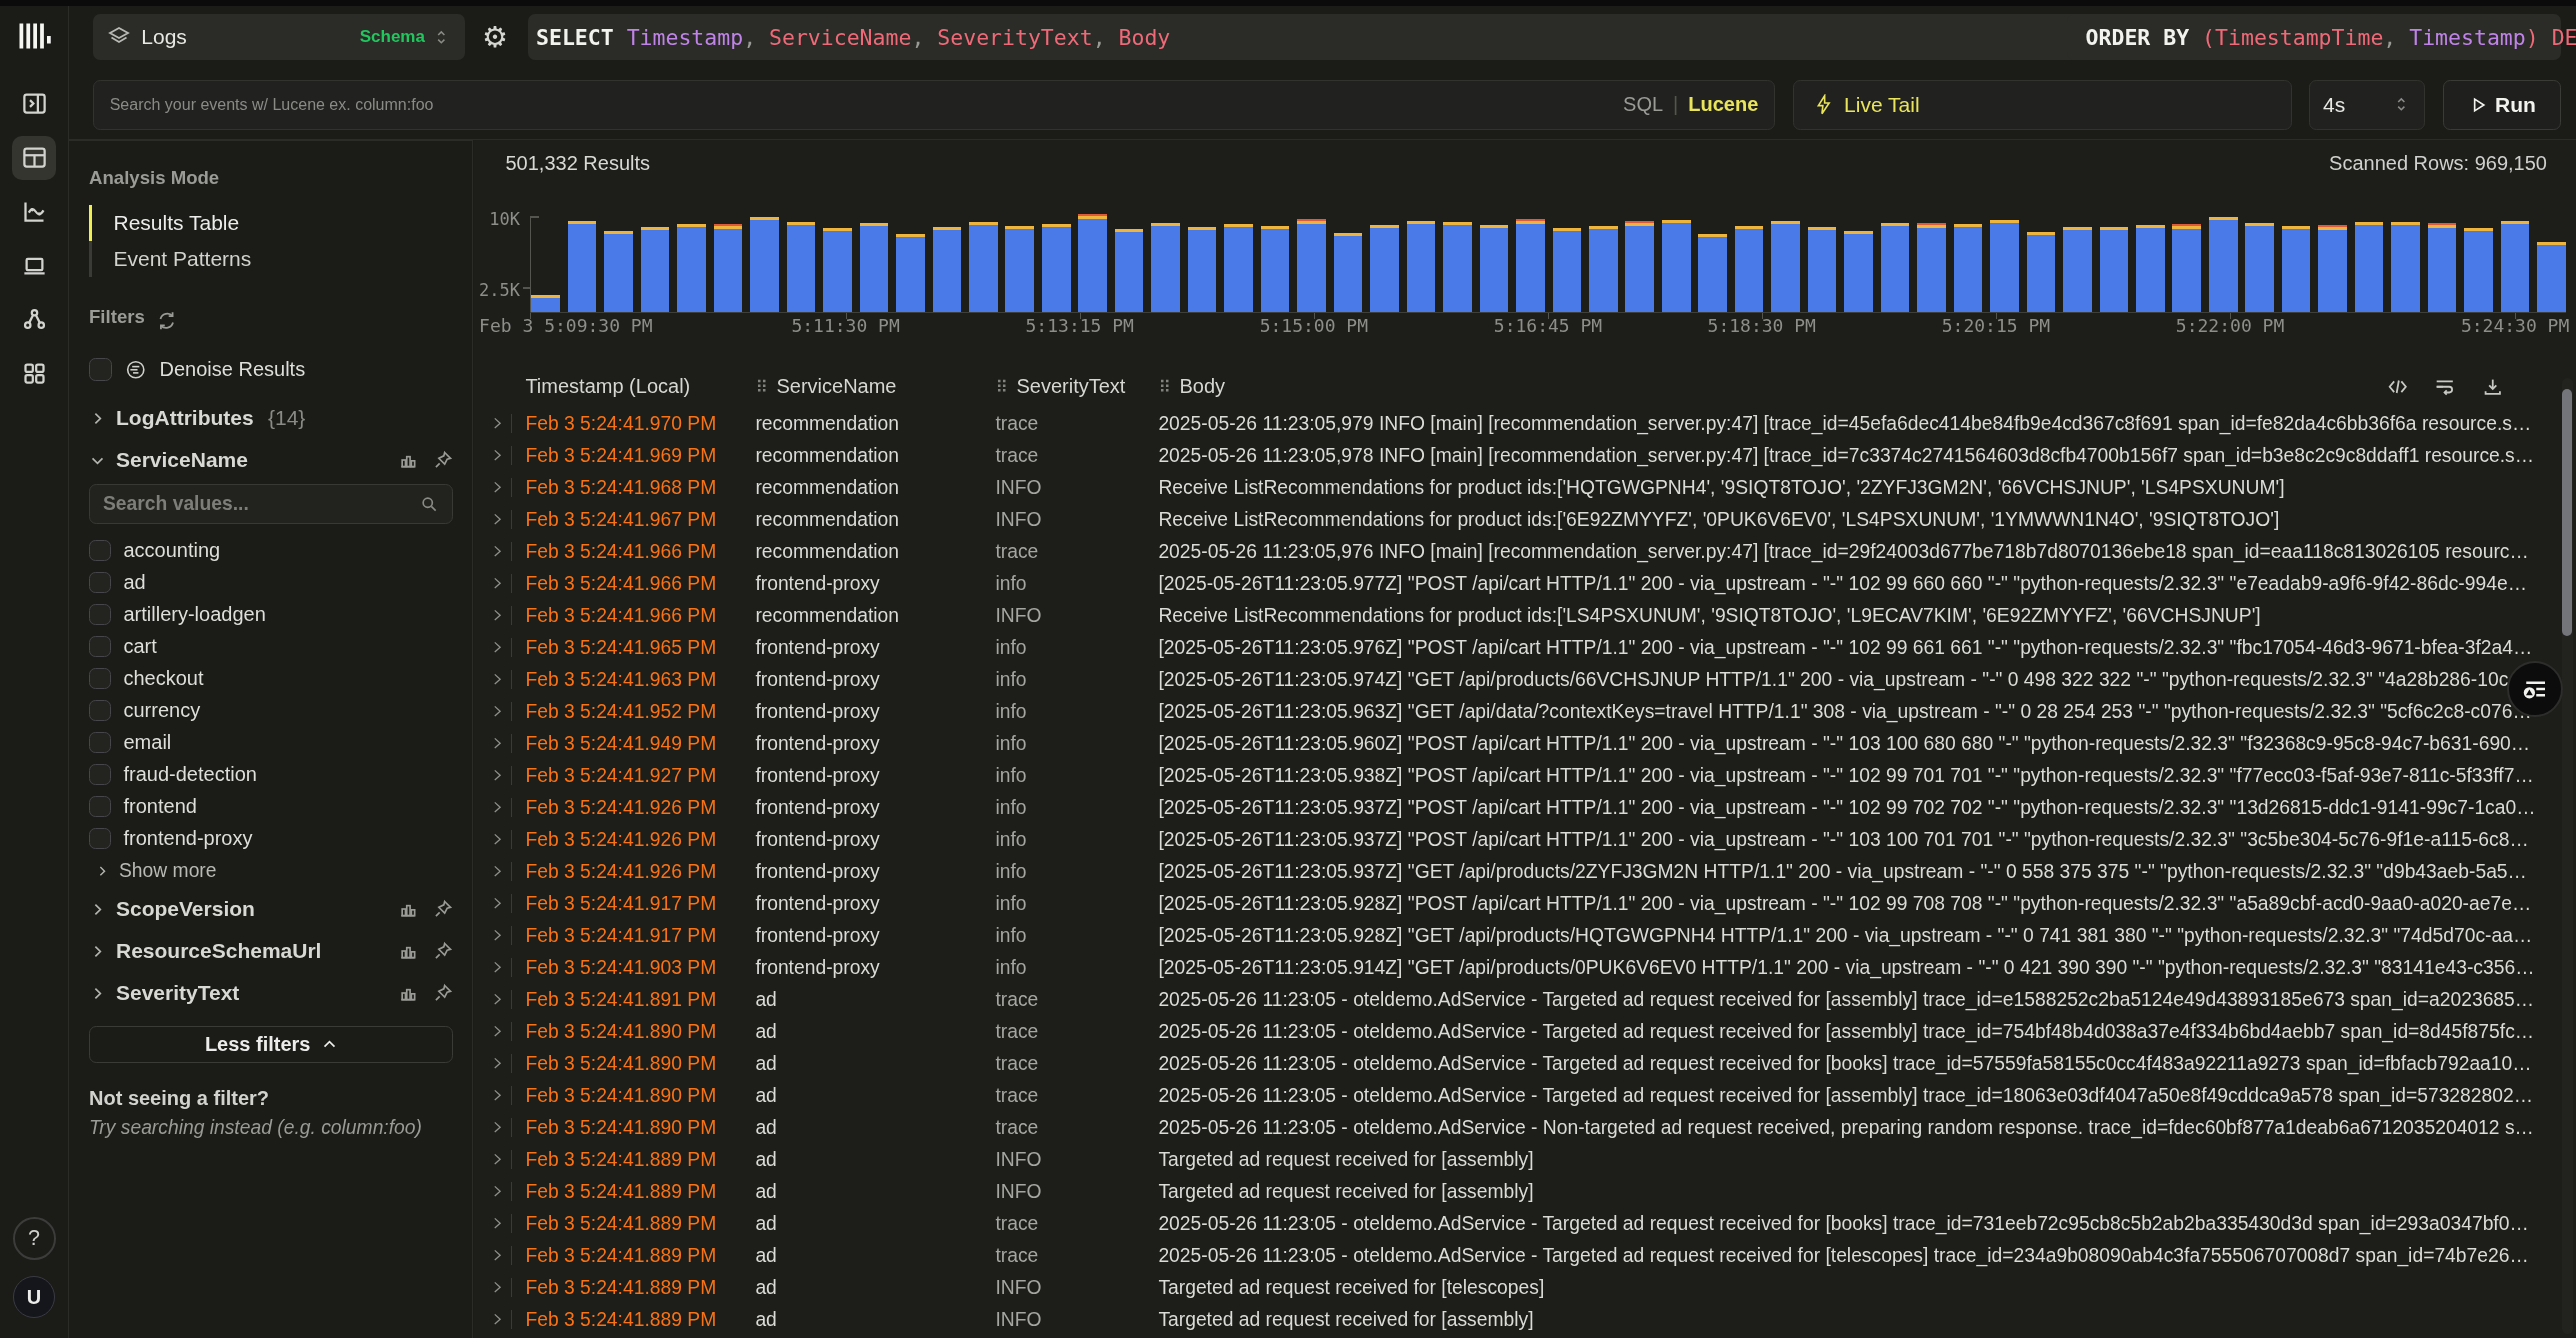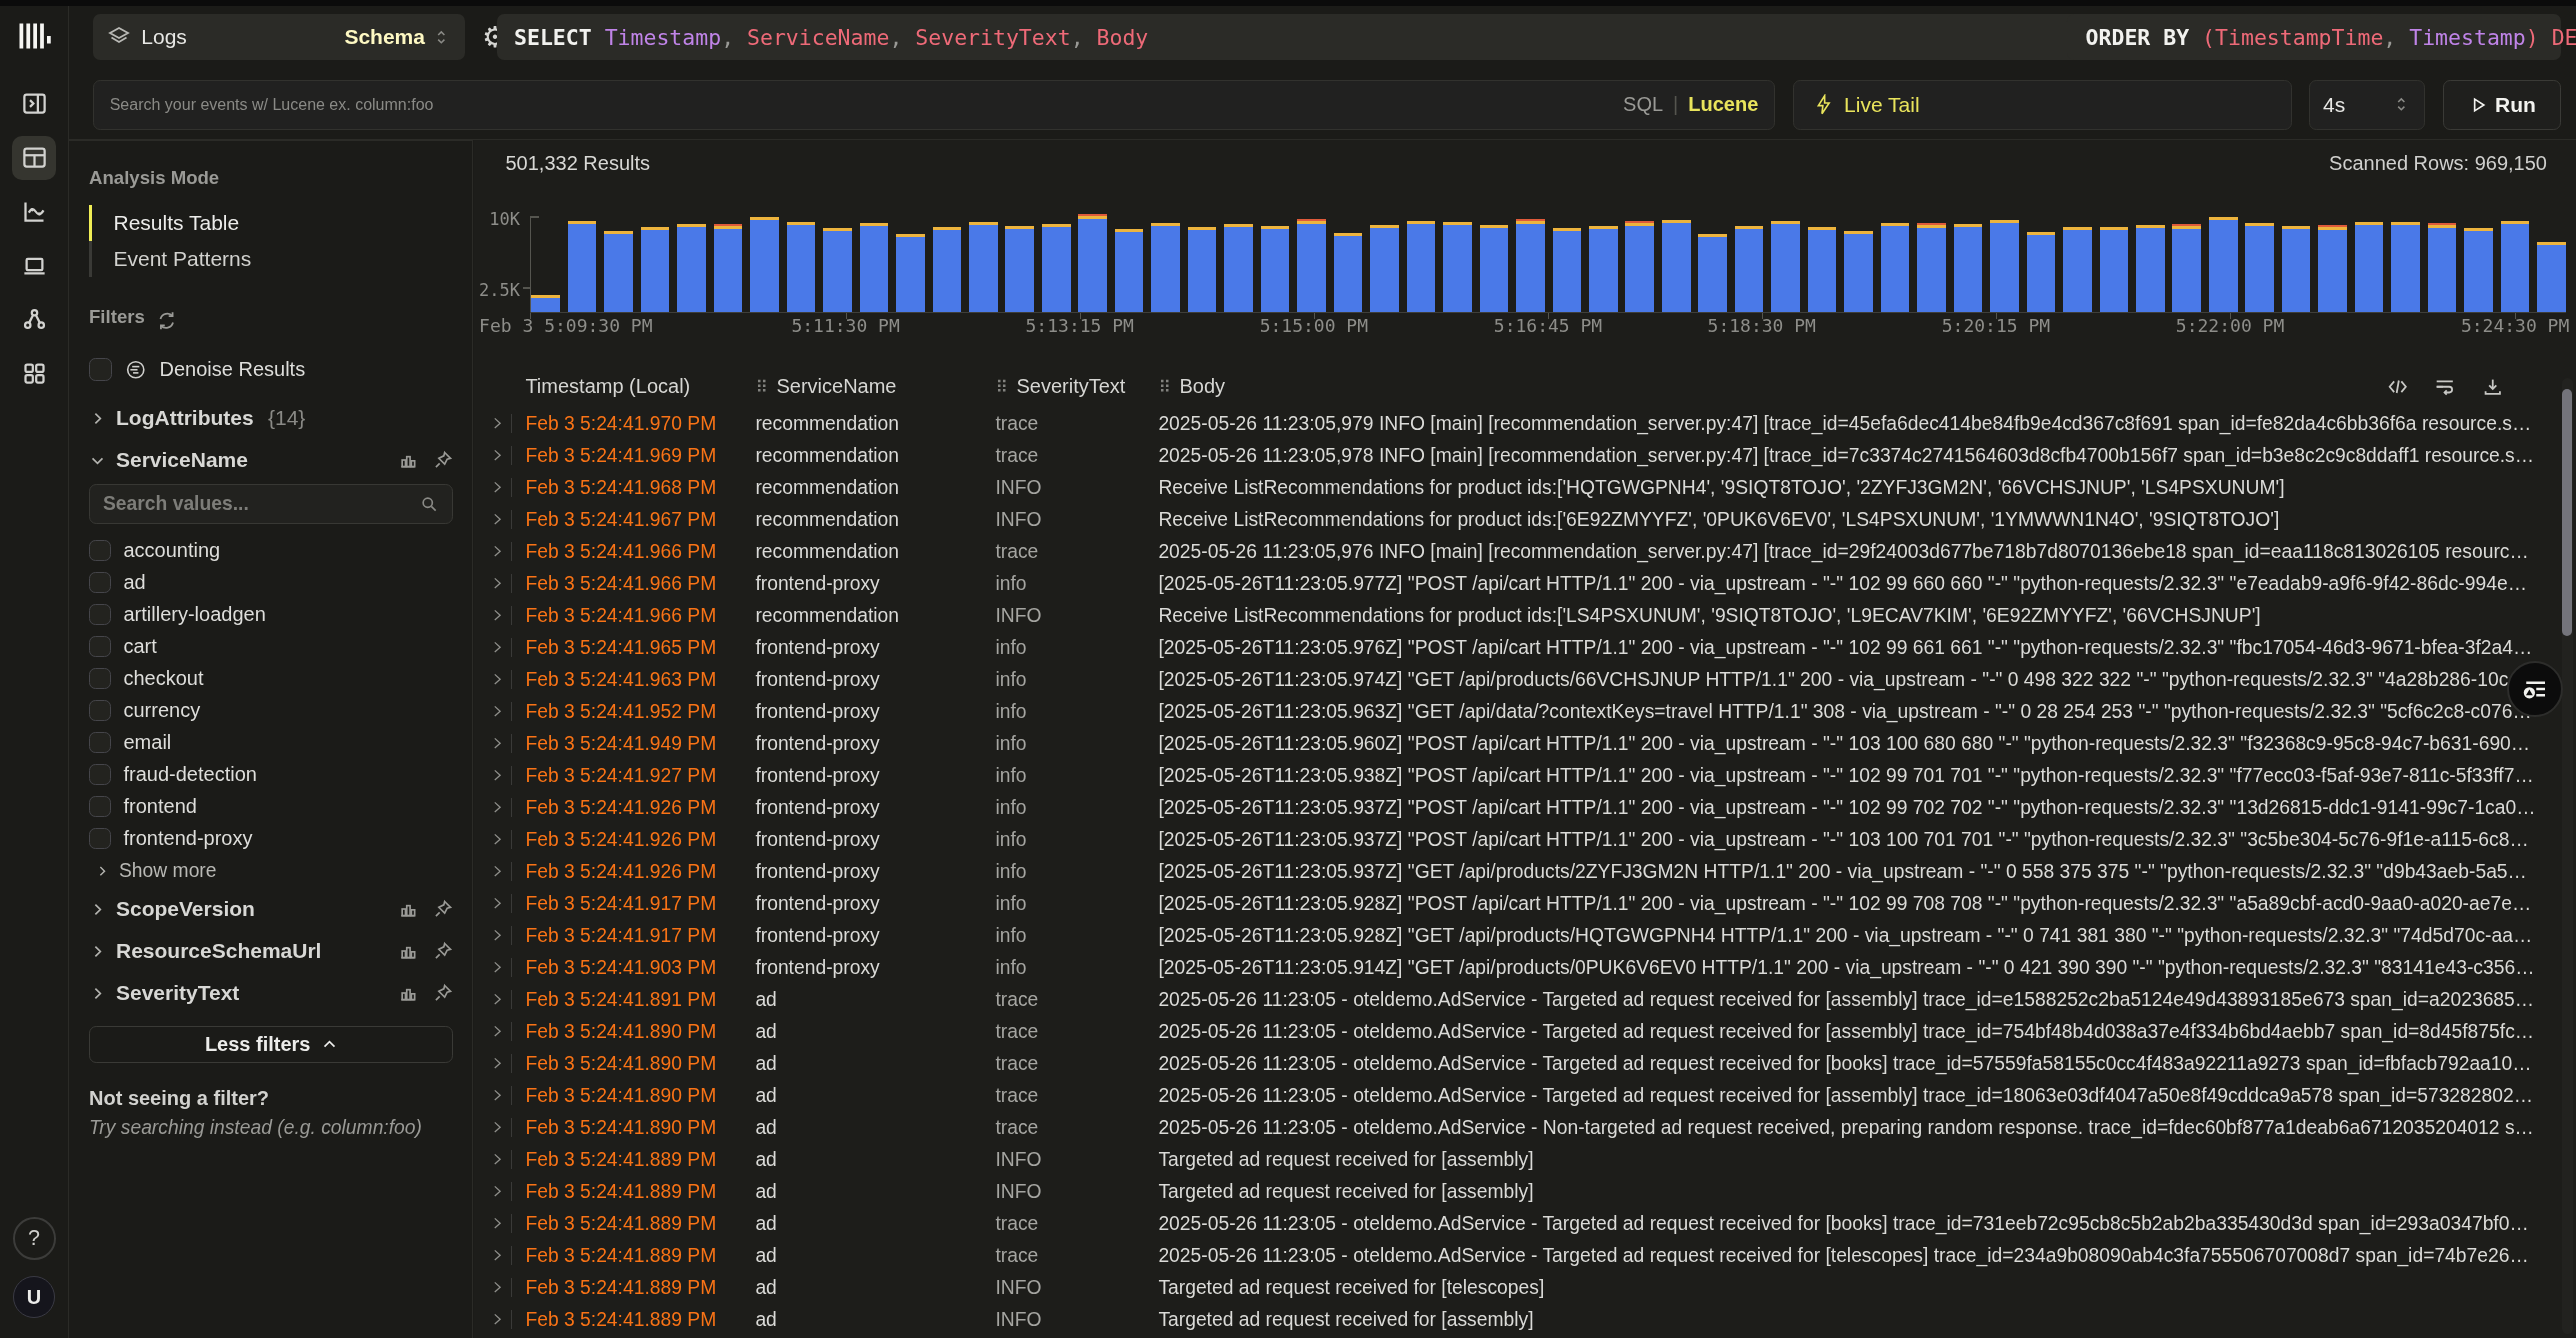--- a/index.html
+++ b/index.html
@@ -16,23 +16,23 @@
   .rail-spacer { flex:1; }
   .rail-help { width:43px; height:43px; border-radius:50%; border:2.1px solid #3c3c3a; background:transparent; color:#cfcfcc; font-size:21.5px; display:flex; align-items:center; justify-content:center; margin-bottom:15.7px; cursor:pointer; }
   .rail-avatar { width:42px; height:42px; border-radius:50%; background:#15151c; border:1.4px solid #3a3a44; color:#ececea; font-size:20px; font-weight:bold; display:flex; align-items:center; justify-content:center; margin-bottom:20px; cursor:pointer; }
 
   
   .topbar { position:absolute; left:69px; top:5.7px; right:0; height:134px; background:#1b1b18; border-bottom:1.4px solid #2b2b27; z-index:20; }
   .pill { position:absolute; background:#2b2b27; border-radius:7.2px; display:flex; align-items:center; }
   .mono { font-family:"DejaVu Sans Mono", monospace; }
   .source-pill { left:24px; top:8.6px; width:372px; height:46px; padding:0 14.3px; cursor:pointer; }
   .source-pill .src-label { color:#e8e8e5; font-size:21px; margin-left:10px; }
-  .source-pill .src-tag { margin-left:auto; color:#fef9c3; font-size:21px; font-weight:bold; }
+  .source-pill .src-tag { margin-left:auto; color:#22c55e; font-size:17px; font-weight:bold; }
   .gear-btn { position:absolute; left:409px; top:14.3px; width:34px; height:34px; background:none; border:none; color:#d5d5d2; font-size:29px; line-height:34px; text-align:center; cursor:pointer; }
-  .select-pill { left:428px; top:8.6px; width:1586px; height:46px; padding:0 17px; white-space:pre; font-size:21.5px; }
+  .select-pill { left:459px; top:8.6px; width:1586px; height:46px; padding:0 8px; white-space:pre; font-size:21.5px; }
   .order-pill { left:1998px; top:8.6px; width:494px; height:46px; padding:0 18.6px; white-space:pre; font-size:21.5px; }
   .tok-kw { color:#f2f2ef; font-weight:bold; }
   .tok-purple { color:#c084e8; }
   .tok-red { color:#ee6a78; }
   .tok-dim { color:#9a9a96; }
   .search-wrap { position:absolute; left:24px; top:74px; width:1682px; height:50px; background:#212120; border:1.4px solid #32322e; border-radius:7.2px; display:flex; align-items:center; padding:0 15.7px; }
   .search-wrap input { flex:1; background:transparent; border:none; outline:none; color:#d8d8d5; font-size:16px; }
   .search-wrap input::placeholder { color:#8a8a86; }
   .lang-toggle { display:flex; align-items:center; gap:10px; font-size:20px; }
   .lang-sql { color:#9a9a96; cursor:pointer; }

